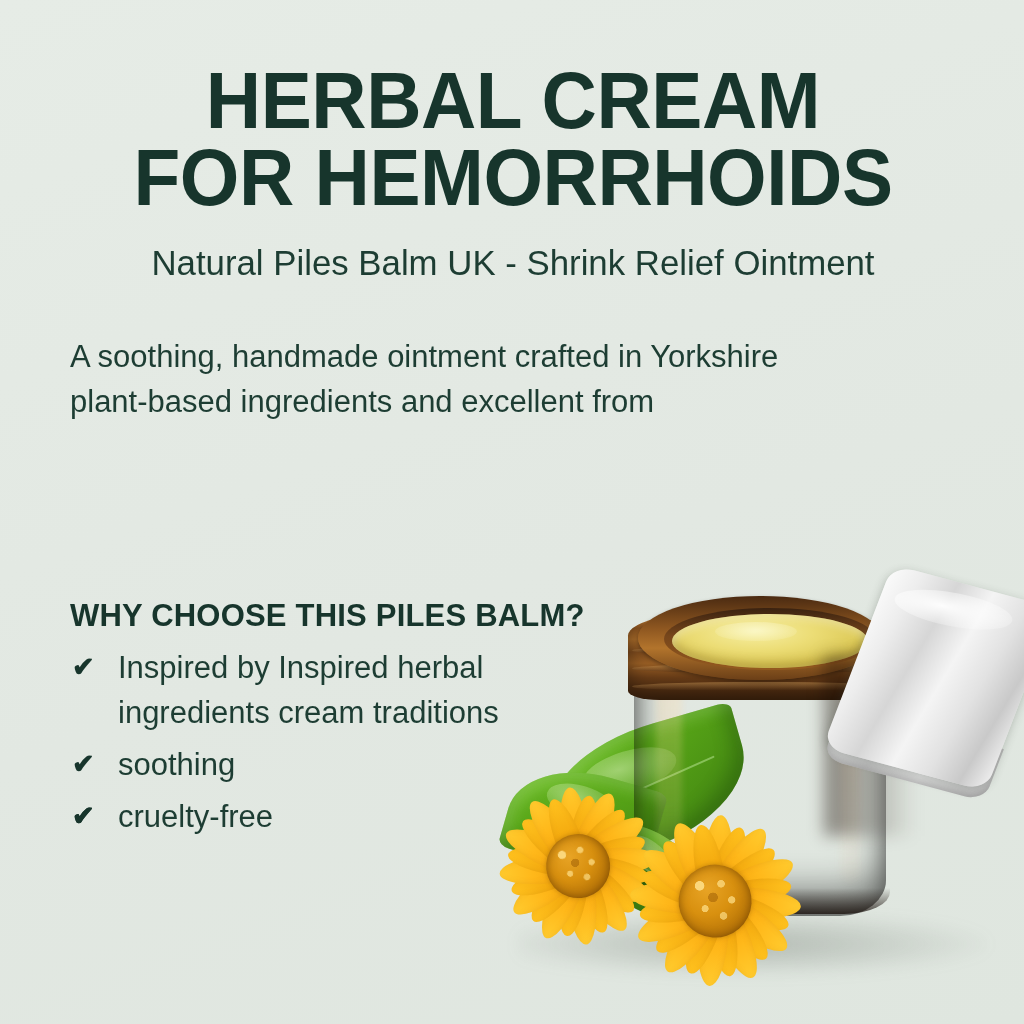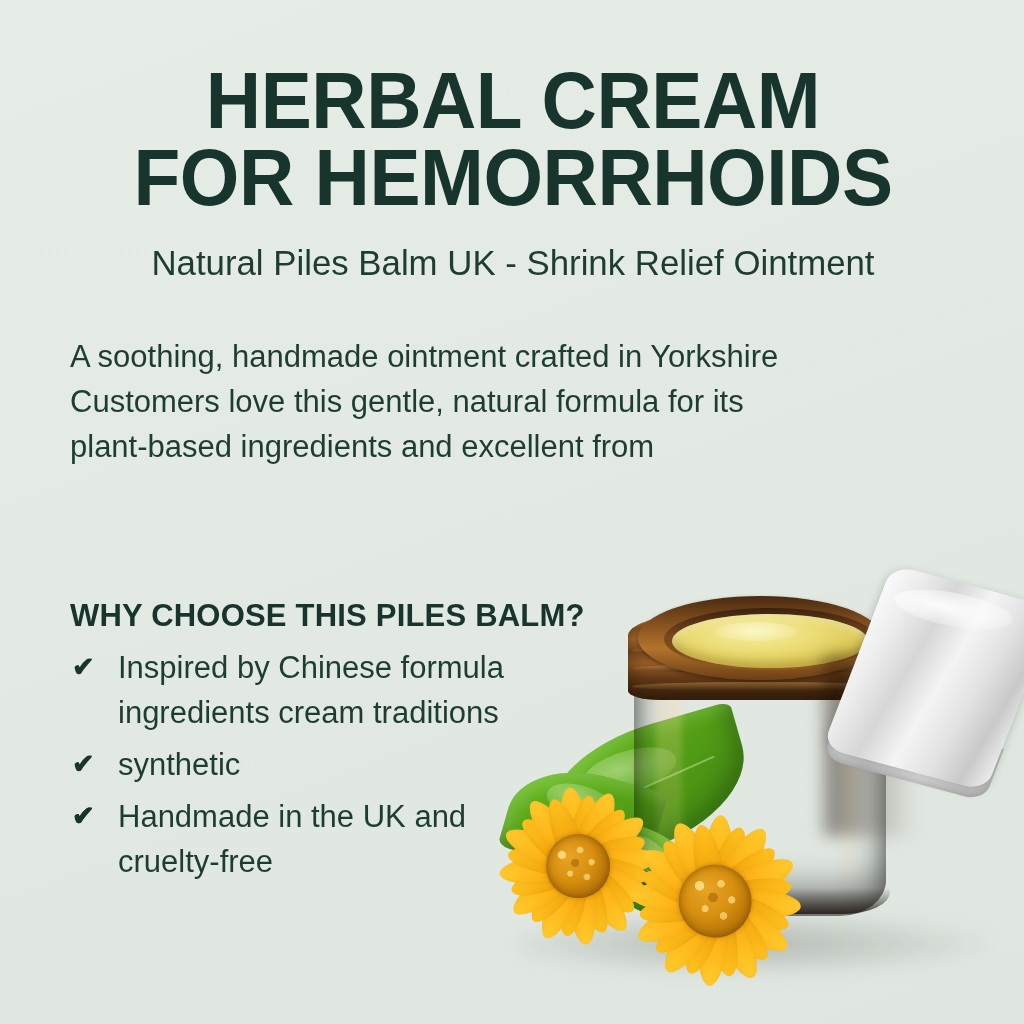--- a/index.html
+++ b/index.html
@@ -450,49 +450,47 @@
       <h1 class="title">
         <span class="title-line">HERBAL CREAM</span>
         <span class="title-line">FOR HEMORRHOIDS</span>
       </h1>
     </div>
 
     <div class="subtitle">Natural Piles Balm UK - Shrink Relief Ointment</div>
 
     <div class="lede">
       <span class="lede-line">A soothing, handmade ointment crafted in Yorkshire</span>
-      <span class="lede-line">Customers love this gentle, natural formula for its</span>
       <span class="lede-line">plant-based ingredients and excellent from</span>
     </div>
 
     <div class="why-heading">WHY CHOOSE THIS PILES BALM?</div>
 
     <ul class="bullets">
       <li class="bullet">
         <span class="check">✔</span>
         <span class="bullet-text">
-          <span class="b-line">Inspired by Chinese formula</span>
+          <span class="b-line">Inspired by Inspired herbal</span>
           <span class="b-line">ingredients cream traditions</span>
         </span>
       </li>
       <li class="bullet">
         <span class="check">✔</span>
         <span class="bullet-text">
-          <span class="b-line">synthetic</span>
+          <span class="b-line">soothing</span>
         </span>
       </li>
       <li class="bullet">
         <span class="check">✔</span>
         <span class="bullet-text">
         </span>
       </li>
       <li class="bullet">
         <span class="check">✔</span>
         <span class="bullet-text">
-          <span class="b-line">Handmade in the UK and</span>
           <span class="b-line">cruelty-free</span>
         </span>
       </li>
     </ul>
   </div>
 
   <div id="product">
 
     <div class="ground-shadow"></div>
 

